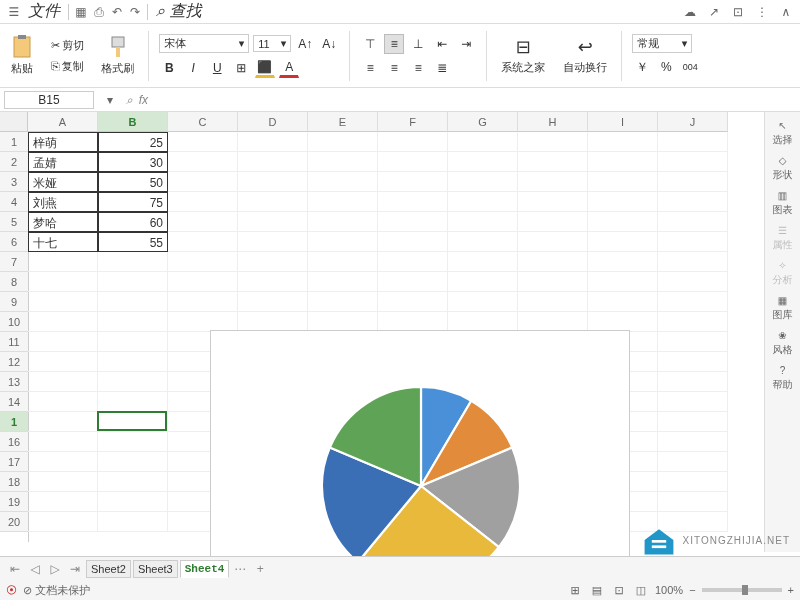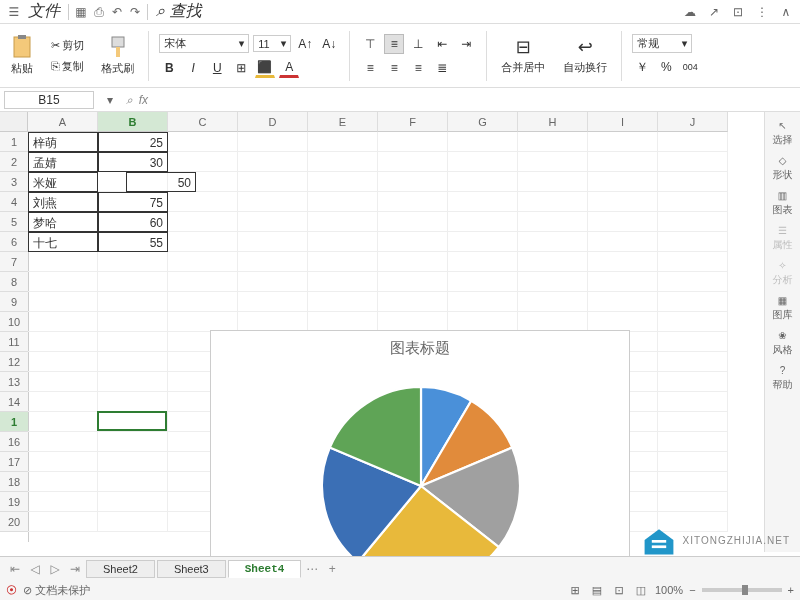--- a/index.html
+++ b/index.html
@@ -37,21 +37,21 @@
 .cell.right { text-align: right; }
 .selcell { position: absolute; width: 70px; height: 20px; border: 2px solid #2e7d32; pointer-events: none; }
 .chart { position: absolute; left: 210px; top: 218px; width: 420px; height: 280px; background: #fff; border: 1px solid #ccc; }
 .chart-title { text-align: center; font-size: 15px; color: #666; padding: 8px 0; }
 .pie { position: absolute; left: 100px; top: 45px; width: 220px; height: 220px; }
 .sidepanel { position: absolute; right: 0; top: 112px; width: 36px; background: #f5f5f5; border-left: 1px solid #ddd; display: flex; flex-direction: column; align-items: center; gap: 8px; padding: 8px 0; height: 440px; }
 .sideitem { display: flex; flex-direction: column; align-items: center; gap: 2px; font-size: 10px; color: #666; cursor: pointer; }
 .sideitem.disabled { opacity: 0.4; }
 .sheettabs { position: absolute; bottom: 20px; left: 0; right: 0; height: 24px; display: flex; align-items: center; border-top: 1px solid #ccc; background: #f5f5f5; padding: 0 6px; gap: 2px; }
 .navbtn { width: 18px; height: 18px; display: flex; align-items: center; justify-content: center; cursor: pointer; color: #888; }
-.stab { padding: 2px 16px; font-size: 11px; background: #eee; border: 1px solid #ccc; cursor: pointer; }
+.stab { padding: 2px 4px; font-size: 11px; background: #eee; border: 1px solid #ccc; cursor: pointer; }
 .stab.active { background: #fff; color: #2e7d32; border-bottom: 1px solid #fff; font-weight: bold; font-family: Liberation Mono, monospace; }
 .statusbar { position: absolute; bottom: 0; left: 0; right: 0; height: 20px; display: flex; align-items: center; background: #f5f5f5; padding: 0 6px; font-size: 11px; color: #666; gap: 6px; }
 .statusbar .right { margin-left: auto; display: flex; gap: 6px; align-items: center; }
 .zoomslider { width: 80px; height: 4px; background: #ccc; position: relative; }
 .zoomslider::after { content: ''; position: absolute; left: 40px; top: -3px; width: 6px; height: 10px; background: #888; }
 .watermark { position: absolute; right: 10px; bottom: 42px; display: flex; align-items: center; gap: 6px; }
 .watermark .logo { width: 36px; height: 36px; }
 .watermark .txt1 { font-size: 16px; font-weight: bold; color: #333; }
 .watermark .txt2 { font-size: 10px; color: #888; letter-spacing: 1px; }
 </style>
@@ -143,21 +143,21 @@
     <div class="rrow">
       <span class="toolbtn">≡</span>
       <span class="toolbtn">≡</span>
       <span class="toolbtn">≡</span>
       <span class="toolbtn">≣</span>
     </div>
   </div>
   <div class="vsep"></div>
   <div class="bigbtn">
     <span style="font-size:18px">⊟</span>
-    <span>合并居中</span>
+    <span>系统之家</span>
   </div>
   <div class="bigbtn">
     <span style="font-size:18px">↩</span>
     <span>自动换行</span>
   </div>
   <div class="vsep"></div>
   <div class="rgroup">
     <div class="select" style="width:60px">
         <span>常规</span>
         <span>▾</span>
@@ -417,32 +417,31 @@
       <div class="cell" style="left: 350px; top: 380px;"></div>
       <div class="cell" style="left: 420px; top: 380px;"></div>
       <div class="cell" style="left: 490px; top: 380px;"></div>
       <div class="cell" style="left: 560px; top: 380px;"></div>
       <div class="cell" style="left: 630px; top: 380px;"></div>
       <div class="cell bordered" style="left: 0px; top: 0px;">梓萌</div>
       <div class="cell bordered right" style="left: 70px; top: 0px;">25</div>
       <div class="cell bordered" style="left: 0px; top: 20px;">孟婧</div>
       <div class="cell bordered right" style="left: 70px; top: 20px;">30</div>
       <div class="cell bordered" style="left: 0px; top: 40px;">米娅</div>
-      <div class="cell bordered right" style="left: 70px; top: 40px; margin-left: 28px;">50</div>
+      <div class="cell bordered right" style="left: 70px; top: 40px;">50</div>
       <div class="cell bordered" style="left: 0px; top: 60px;">刘燕</div>
       <div class="cell bordered right" style="left: 70px; top: 60px;">75</div>
       <div class="cell bordered" style="left: 0px; top: 80px;">梦哈</div>
       <div class="cell bordered right" style="left: 70px; top: 80px;">60</div>
       <div class="cell bordered" style="left: 0px; top: 100px;">十七</div>
       <div class="cell bordered right" style="left: 70px; top: 100px;">55</div>
       <div class="selcell" style="left: 69px; top: 279px;"></div>
     </div>
 
   <div class="chart">
-    <div class="chart-title">图表标题</div>
     <svg class="pie" viewBox="0 0 100 100" id="piesvg">
         <path d="M50 50 L50 5 A45 45 0 0 1 72.8449610152478 11.230066337278728 Z" fill="#4a90d9" stroke="#fff" stroke-width="1"></path>
         <path d="M50 50 L72.8449610152478 11.230066337278728 A45 45 0 0 1 91.45903900416857 32.50291210370057 Z" fill="#e18b3b" stroke="#fff" stroke-width="1"></path>
         <path d="M50 50 L91.45903900416857 32.50291210370057 A45 45 0 0 1 85.39482001111892 77.78860767257864 Z" fill="#a0a0a0" stroke="#fff" stroke-width="1"></path>
         <path d="M50 50 L85.39482001111892 77.78860767257864 A45 45 0 0 1 21.279011735983108 84.64252925434579 Z" fill="#e8b93b" stroke="#fff" stroke-width="1"></path>
         <path d="M50 50 L21.279011735983108 84.64252925434579 A45 45 0 0 1 8.540960995831405 32.502912103700595 Z" fill="#3b6fb5" stroke="#fff" stroke-width="1"></path>
         <path d="M50 50 L8.540960995831405 32.502912103700595 A45 45 0 0 1 49.99999999999999 5 Z" fill="#5fa456" stroke="#fff" stroke-width="1"></path>
       </svg>
   </div>
 </div>

